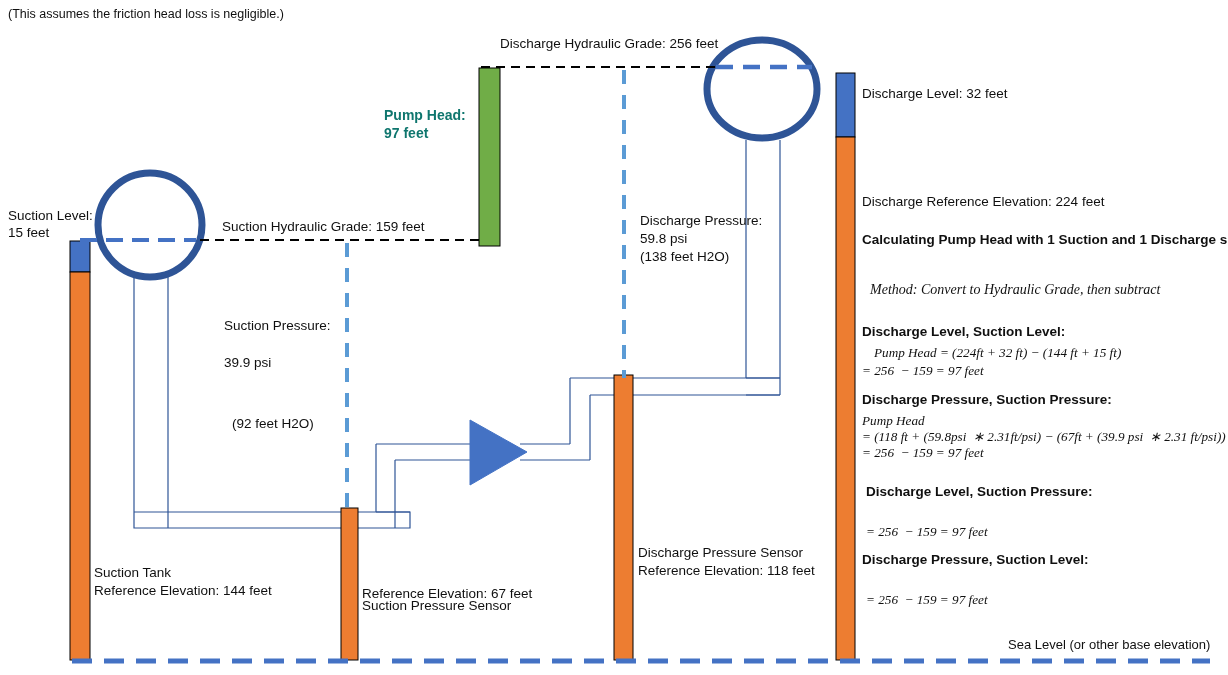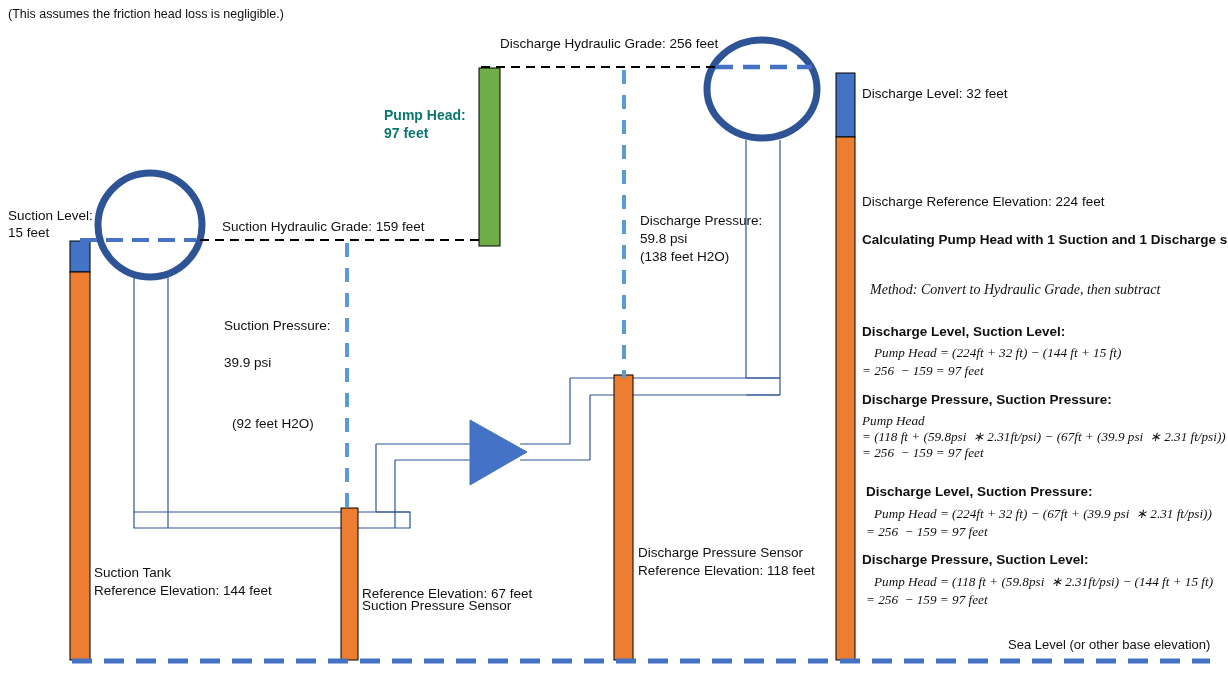--- a/index.html
+++ b/index.html
@@ -186,20 +186,18 @@
   <div class="heading" style="left:862px; top:324px;">Discharge Level, Suction Level:</div>
   <div class="formula" style="left:874px; top:344px;">Pump Head = (224ft + 32 ft) − (144 ft + 15 ft)</div>
   <div class="formula" style="left:862px; top:362px;">= 256  − 159 = 97 feet</div>
 
   <div class="heading" style="left:862px; top:392px;">Discharge Pressure, Suction Pressure:</div>
   <div class="formula" style="left:862px; top:412px;">Pump Head</div>
   <div class="formula" style="left:862px; top:428px;">= (118 ft + (59.8psi  ∗ 2.31ft/psi) − (67ft + (39.9 psi  ∗ 2.31 ft/psi))</div>
   <div class="formula" style="left:862px; top:444px;">= 256  − 159 = 97 feet</div>
 
   <div class="heading" style="left:866px; top:484px;">Discharge Level, Suction Pressure:</div>
-  <div class="formula" style="left:874px; top:505px;">Pump Head = (224ft + 32 ft) − (67ft + (39.9 psi  ∗ 2.31 ft/psi))</div>
   <div class="formula" style="left:866px; top:523px;">= 256  − 159 = 97 feet</div>
 
   <div class="heading" style="left:862px; top:552px;">Discharge Pressure, Suction Level:</div>
-  <div class="formula" style="left:874px; top:573px;">Pump Head = (118 ft + (59.8psi  ∗ 2.31ft/psi) − (144 ft + 15 ft)</div>
   <div class="formula" style="left:866px; top:591px;">= 256  − 159 = 97 feet</div>
 
 </div>
 
 </body></html>

